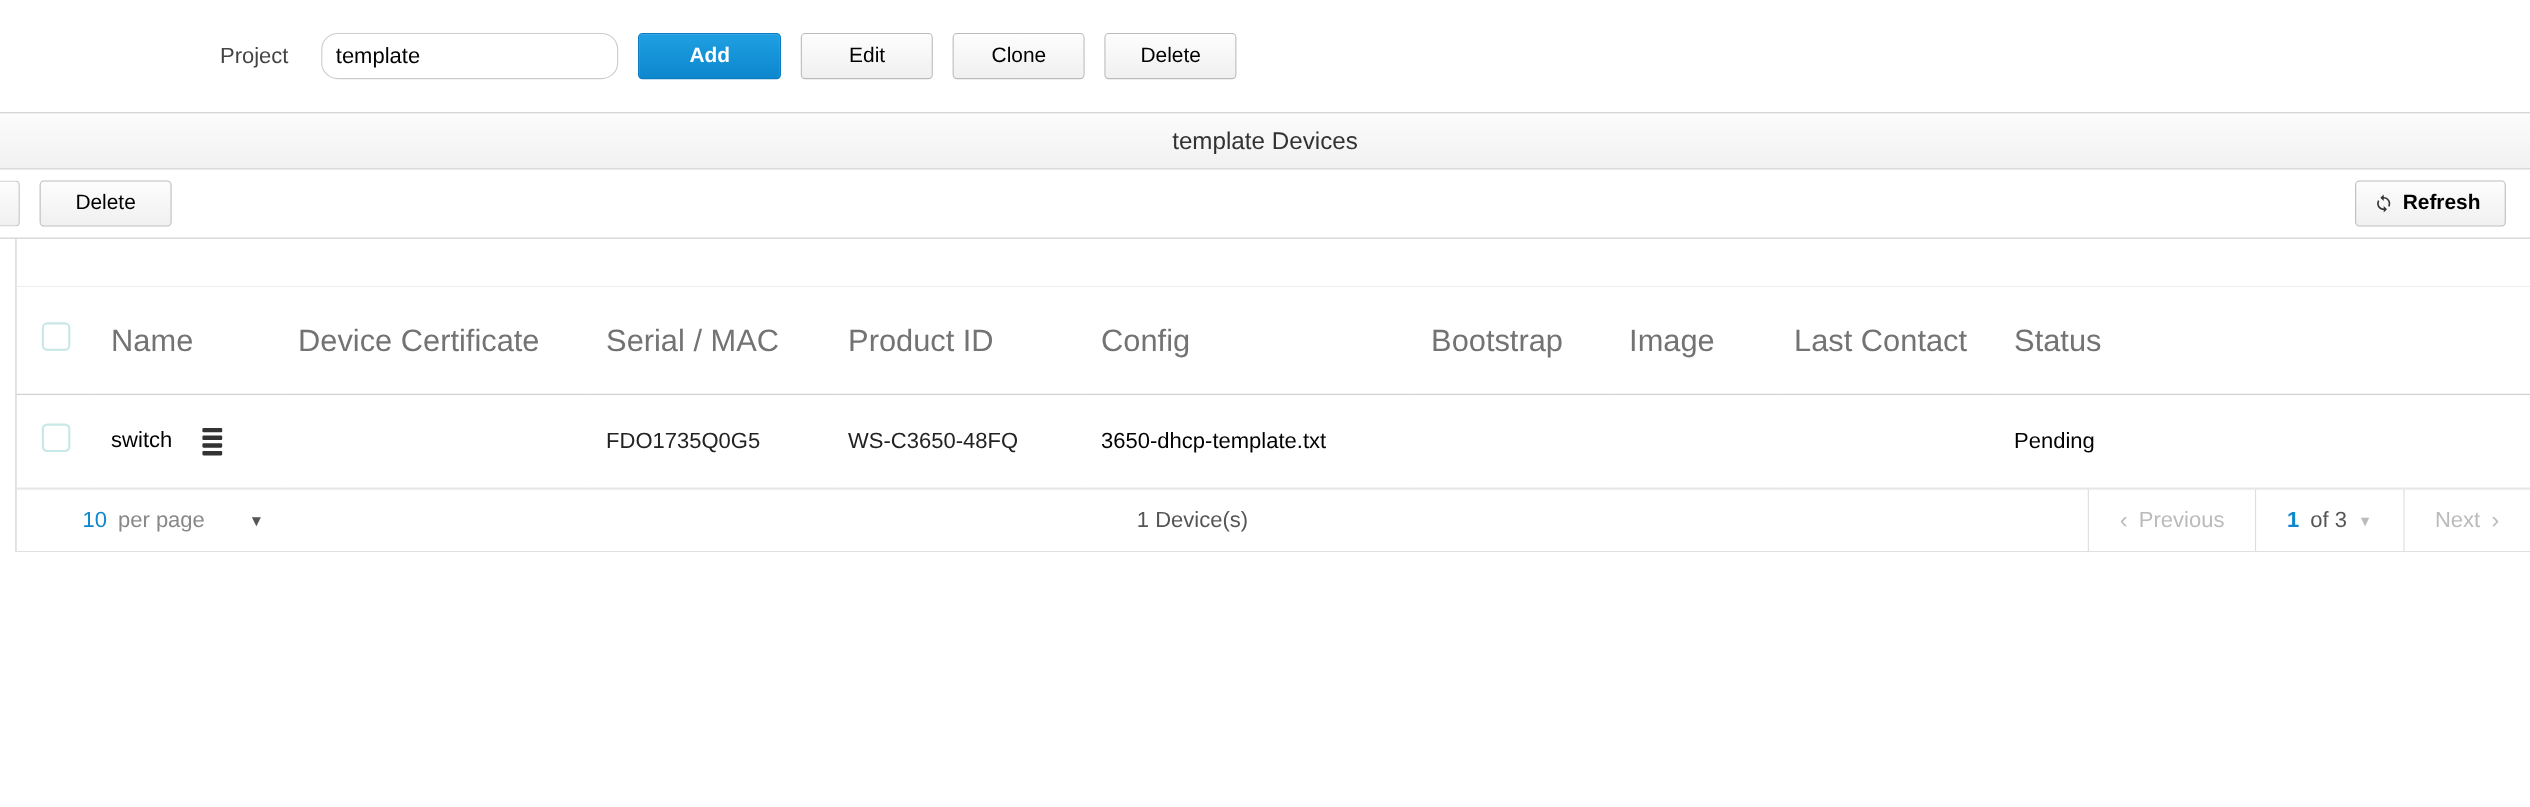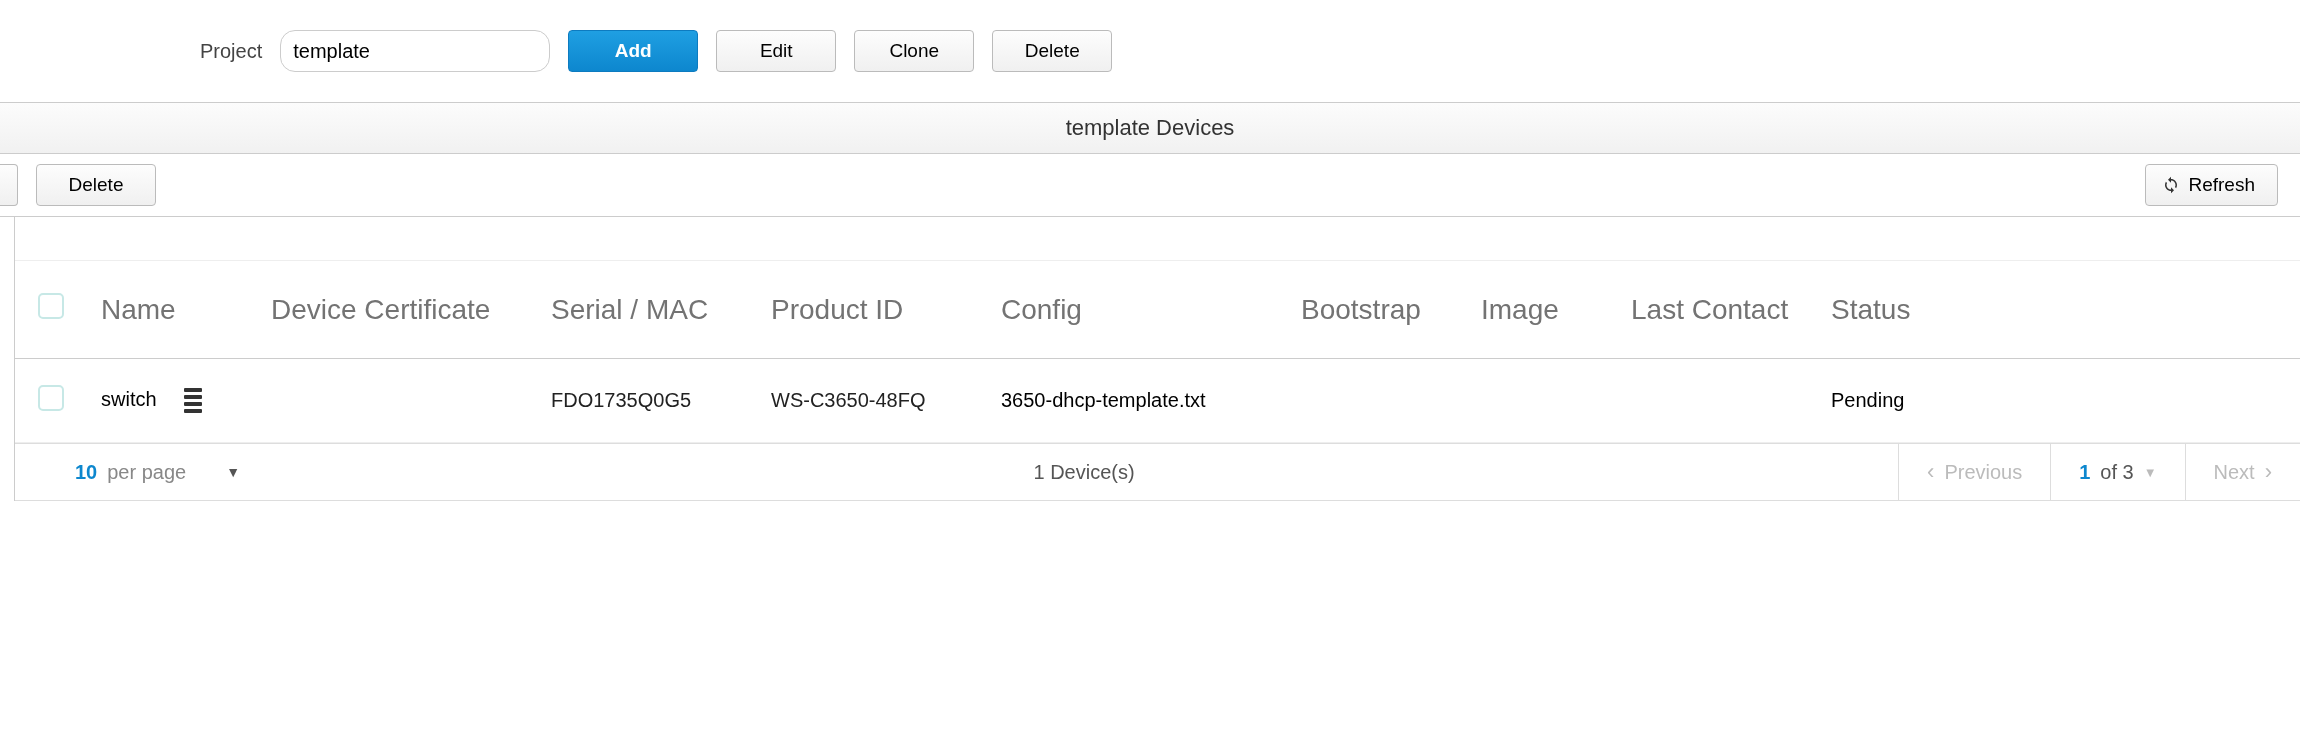--- a/index.html
+++ b/index.html
@@ -13,21 +13,21 @@
   }
   .top-bar {
     display: flex;
     align-items: center;
     padding: 30px 0 30px 200px;
     gap: 18px;
   }
   .project-label {
     font-size: 20px;
     color: #444;
-    margin-right: 0;
+    margin-right: 12px;
   }
   .project-input {
     width: 270px;
     height: 42px;
     border: 1px solid #ccc;
     border-radius: 15px;
     padding: 0 12px;
     font-size: 20px;
   }
   .btn {
@@ -76,21 +76,21 @@
     border-top-left-radius: 0;
     border-bottom-left-radius: 0;
     border-left: none;
     width: 18px;
     cursor: pointer;
   }
   .btn-refresh {
     display: inline-flex;
     align-items: center;
     gap: 8px;
-    font-weight: normal;
+    font-weight: bold;
     padding-left: 16px;
   }
   .refresh-icon {
     width: 18px;
     height: 18px;
   }
   .table-wrap {
     margin-left: 14px;
     border-left: 1px solid #ccc;
   }
@@ -148,21 +148,21 @@
     height: 58px;
   }
   .pager-left {
     display: flex;
     align-items: center;
     gap: 10px;
     padding: 0 30px 0 60px;
     font-size: 20px;
     color: #888;
   }
-  .pager-left .count { color: #0d87ce; font-weight: bold; }
+  .pager-left .count { color: #0d87ce; font-weight: normal; }
   .pager-left .tri {
     font-size: 14px;
     color: #555;
     margin-left: 30px;
   }
   .pager-center {
     flex: 1;
     display: flex;
     align-items: center;
     justify-content: center;

